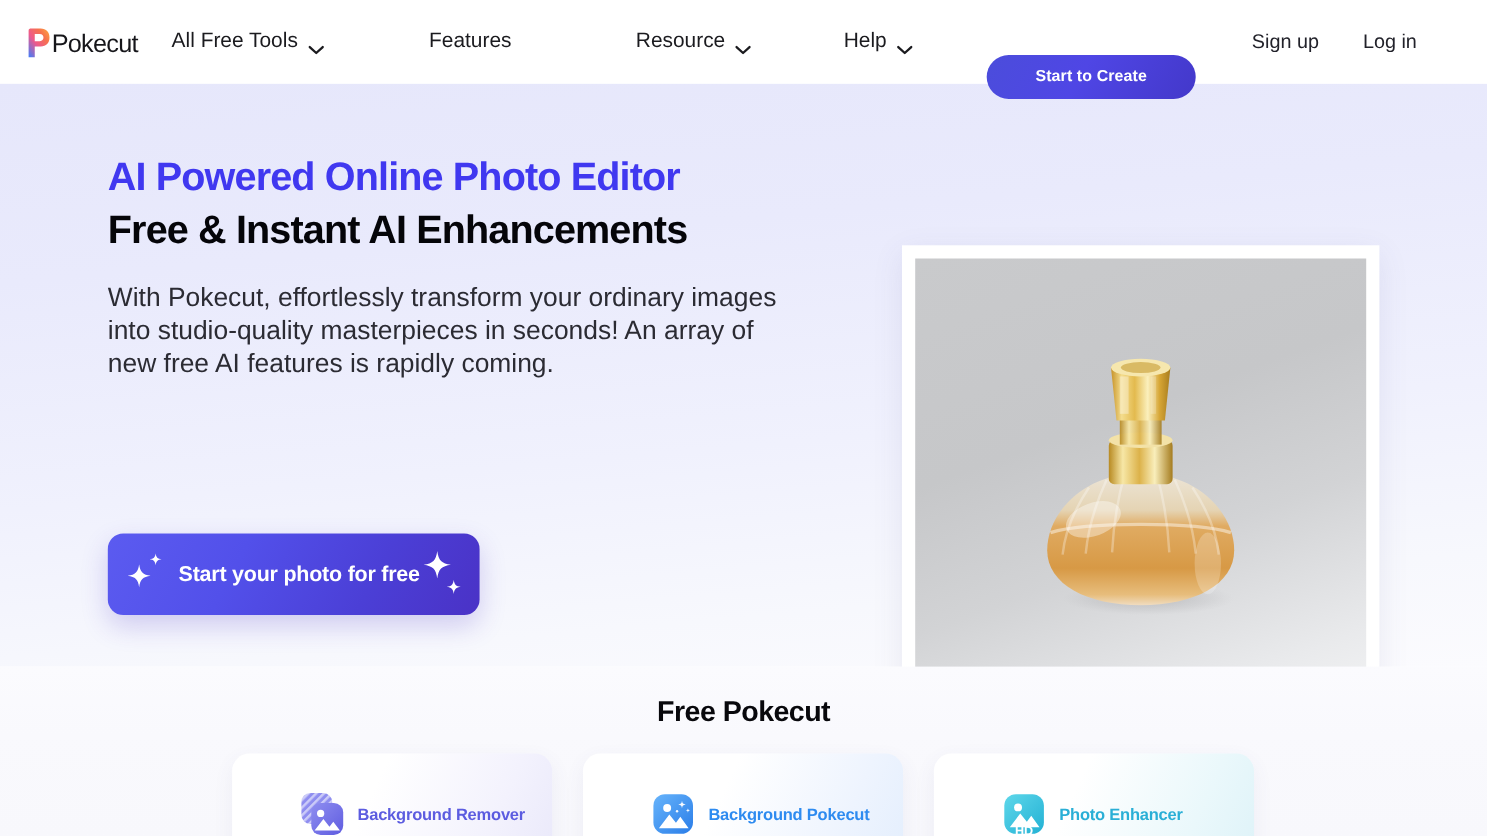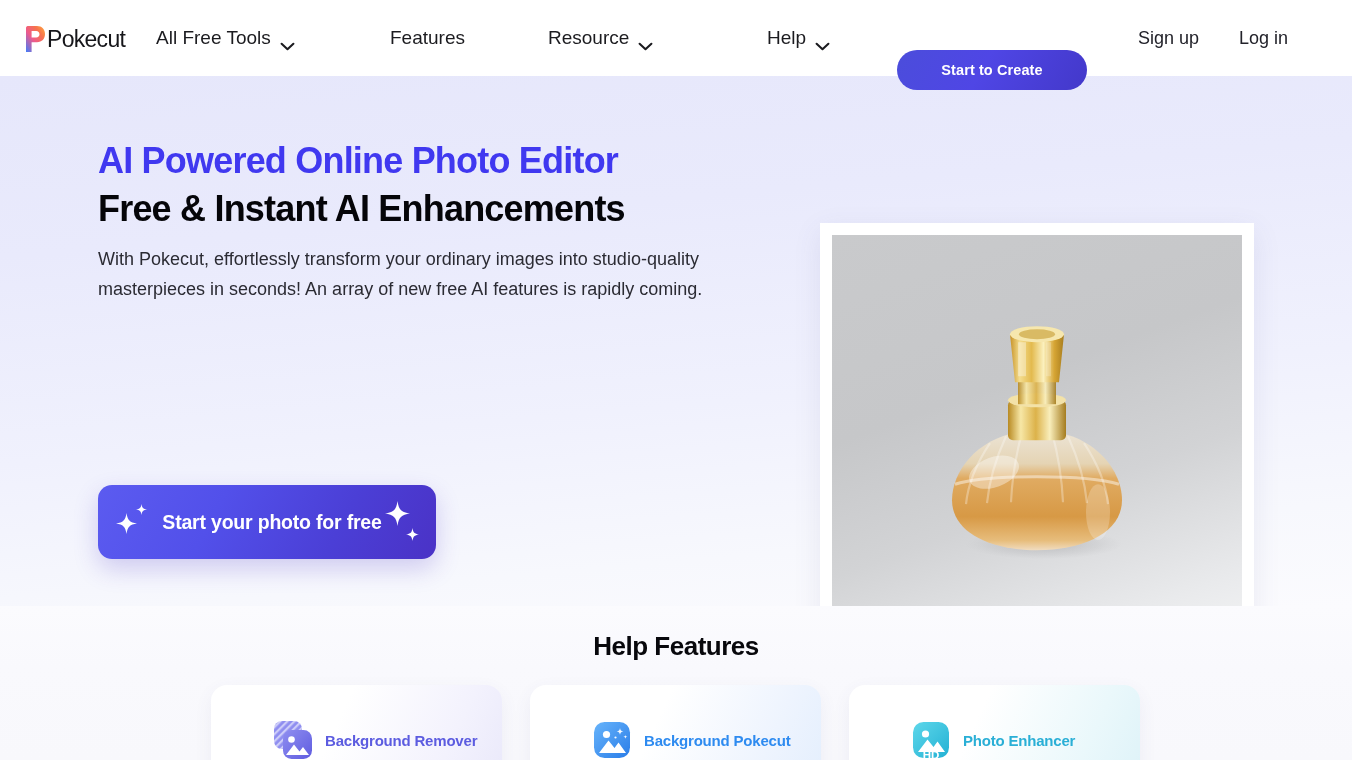--- a/index.html
+++ b/index.html
@@ -26,21 +26,21 @@
     letter-spacing:-0.7px; line-height:28px;
   }
   .nav { position:absolute; left:156px; top:0; height:76px; display:flex; align-items:center; }
   .nav-item {
     display:flex; align-items:center;
     font-size:19px; color:#1b1b1f;
     cursor:pointer; white-space:nowrap;
   }
   .nav-item.n0 { position:absolute; left:0; }
   .nav-item.n1 { position:absolute; left:234px; }
-  .nav-item.n2 { position:absolute; left:392px; }
+  .nav-item.n2 { position:absolute; left:422px; }
   .nav-item.n3 { position:absolute; left:611px; }
   .chev { width:15px; height:9px; margin-left:9px; display:inline-block; }
 
   .cta-header {
     position:absolute; left:897px; top:18px;
     width:190px; height:40px;
     border:none; border-radius:20px;
     background:linear-gradient(120deg,#4b4ddb 0%,#4f46e5 45%,#4338ca 100%);
     color:#ffffff; font-size:14.5px; font-weight:bold;
     font-family:"Liberation Sans", sans-serif;
@@ -63,22 +63,22 @@
   .hero-left { position:absolute; left:98px; top:62px; width:640px; }
   .h-line1 {
     font-size:36px; font-weight:bold; color:#4038f0;
     letter-spacing:-0.8px; line-height:46px; white-space:nowrap;
   }
   .h-line2 {
     font-size:36px; font-weight:bold; color:#050509;
     letter-spacing:-0.8px; line-height:46px; margin-top:2px; white-space:nowrap;
   }
   .hero-sub {
-    margin-top:12px;
-    font-size:18px; color:#2b2b33; line-height:30px; width:615px;
+    margin-top:24px;
+    font-size:24px; color:#2b2b33; line-height:30px; width:615px;
   }
 
   .cta-hero {
     position:absolute; left:98px; top:409px;
     width:338px; height:74px;
     border:none; border-radius:14px;
     background:linear-gradient(118deg,#5b5bf0 0%,#5250ea 35%,#4b3fd6 70%,#4a32c6 100%);
     cursor:pointer;
     box-shadow:0 10px 24px rgba(74,50,198,0.22);
   }
@@ -297,21 +297,21 @@
           <ellipse cx="105" cy="22" rx="18" ry="5" fill="#cfa githubnull" opacity="0"></ellipse>
           <ellipse cx="105" cy="22" rx="18" ry="5" fill="#c9a23c" opacity="0.65"></ellipse>
           <rect x="86" y="30" width="8" height="34" fill="#ffffff" opacity="0.35"></rect>
           <rect x="114" y="30" width="5" height="34" fill="#ffffff" opacity="0.22"></rect>
         </svg>
       </div>
     </div>
   </div>
 
   <div class="features">
-    <div class="features-title">Help Features</div>
+    <div class="features-title">Free Pokecut</div>
   </div>
 
   <div class="cards">
 
     <div class="card c0">
       <span class="card-icon">
         <svg viewBox="0 0 40 40" width="40" height="40">
           <defs>
             <linearGradient id="brg" x1="0" y1="0" x2="1" y2="1">
               <stop offset="0%" stop-color="#8f8ef0"></stop>

